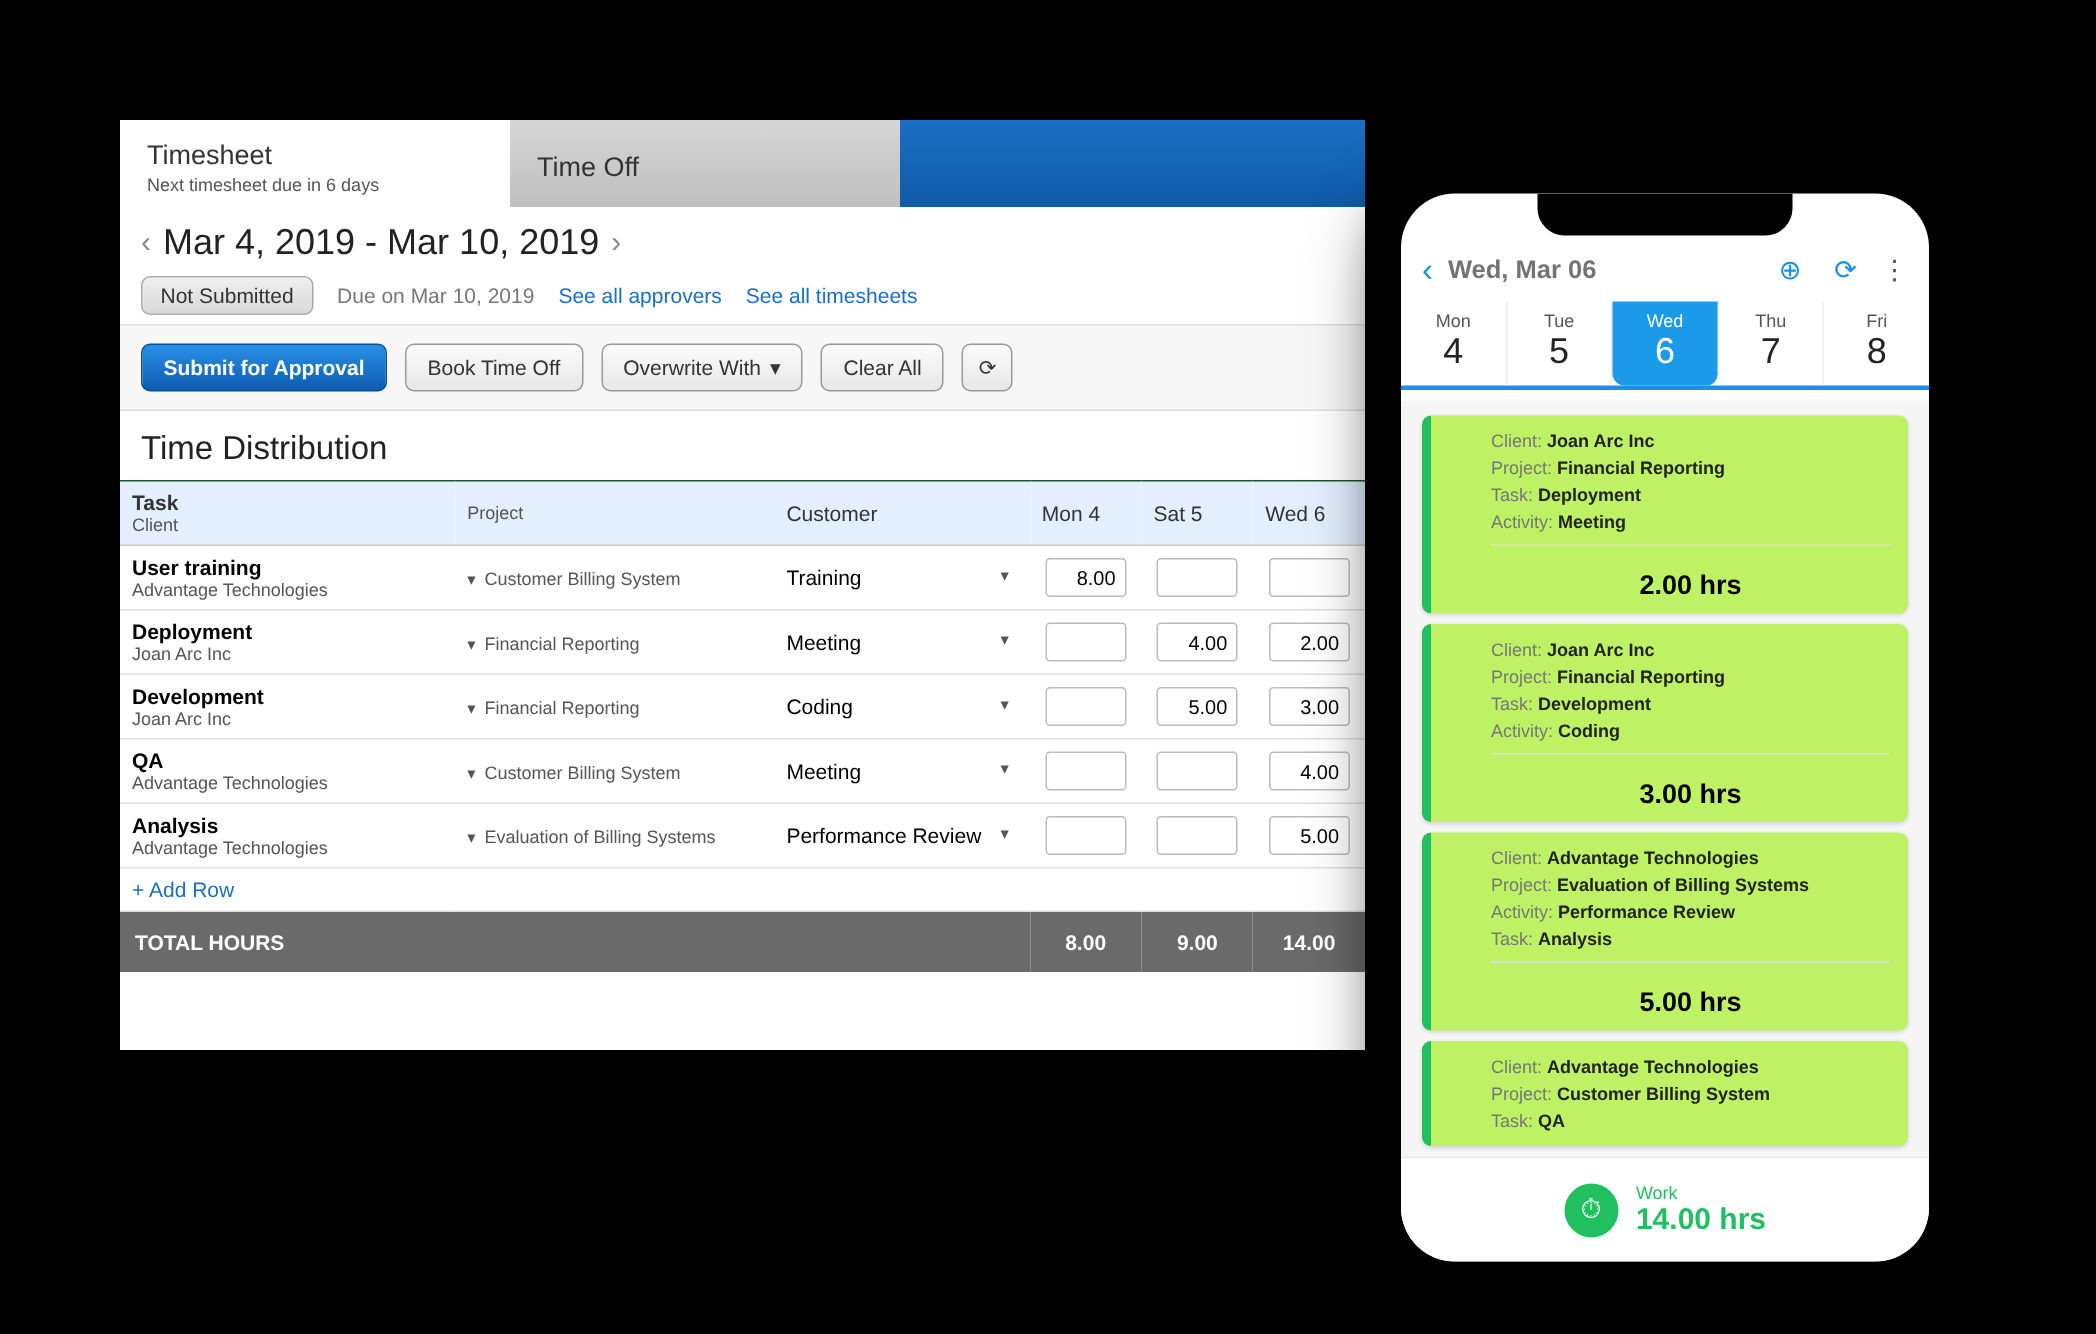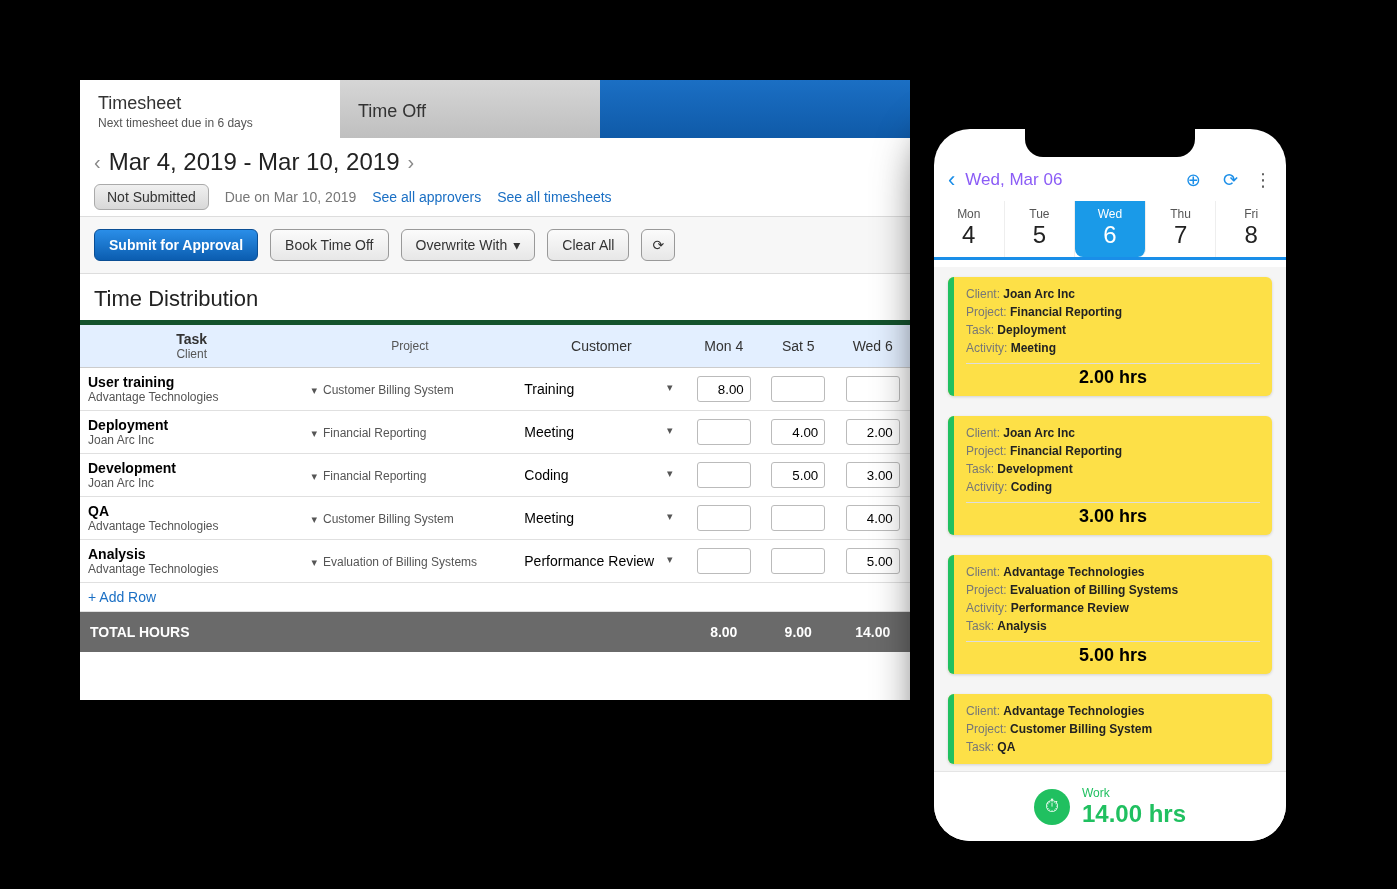--- a/index.html
+++ b/index.html
@@ -25,64 +25,64 @@
 .link { color: #1a6fc4; cursor: pointer; }
 
 .toolbar { padding: 12px 14px; display: flex; gap: 12px; border-top: 1px solid #ddd; border-bottom: 1px solid #ddd; background: #f7f7f7; }
 .btn { padding: 7px 14px; border-radius: 6px; border: 1px solid #999; background: linear-gradient(#fbfbfb,#e7e7e7); font-size: 14px; cursor: pointer; color: #333; display: inline-flex; align-items: center; gap: 6px; }
 .btn.primary { background: linear-gradient(#2a8ee8,#0b5db0); color: #fff; border-color: #0a4e94; font-weight: bold; text-align: right; }
 .btn.icon-only { padding: 7px 10px; }
 
 .section-title { font-size: 22px; padding: 12px 14px 8px; color: #222; }
 
 .grid { width: 100%; border-collapse: collapse; font-size: 14px; }
-.grid thead th { text-align: center; background: #e3efff; padding: 6px 8px; font-weight: normal; color: #333; border-top: 5px solid #14532d; border-bottom: 1px solid #ccc; }
+.grid thead th { text-align: left; background: #e3efff; padding: 6px 8px; font-weight: normal; color: #333; border-top: 1px solid #14532d; border-bottom: 1px solid #ccc; }
 .grid thead .task-head { font-weight: bold; }
 .grid thead .sub-head { font-size: 12px; color: #555; display: block; }
 .grid td { padding: 6px 8px; border-bottom: 1px solid #e0e0e0; vertical-align: middle; }
 .grid .task-name { font-weight: bold; }
 .grid .task-sub { font-size: 12px; color: #555; }
 .day-col { width: 64px; text-align: center; }
 .cell-input { width: 54px; height: 26px; border: 1px solid #bbb; border-radius: 3px; text-align: right; padding: 0 6px; background: #fff; }
 .dd-arrow { color: #555; font-size: 11px; padding-right: 6px; cursor: pointer; }
 .add-row { color: #1a6fc4; padding: 8px 10px; cursor: pointer; font-size: 14px; border-top: 1px dashed #ccc; }
 .totals { background: #6a6a6a; color: #fff; font-weight: bold; }
 .totals td { padding: 12px 10px; border: none; }
 
 
 .phone-frame { position: absolute; left: 920px; top: 115px; width: 380px; height: 740px; background: #000; border-radius: 48px; padding: 14px; box-shadow: 0 12px 44px rgba(0,0,0,0.7); }
 .phone-screen { width: 100%; height: 100%; background: #fff; border-radius: 36px; overflow: hidden; position: relative; }
 .notch { position: absolute; top: 0; left: 50%; transform: translateX(-50%); width: 170px; height: 28px; background: #000; border-radius: 0 0 18px 18px; z-index: 10; }
 
 .phone-header { padding: 38px 14px 8px; display: flex; align-items: center; gap: 10px; }
 .back-chevron { color: #1a8ee8; font-size: 22px; cursor: pointer; }
-.phone-title { flex: 1; font-size: 17px; font-weight: normal; color: #8b5cf6; }
+.phone-title { flex: 1; font-size: 17px; font-weight: bold; color: #737373; }
 .hdr-icon { color: #1a8ee8; font-size: 18px; cursor: pointer; padding: 0 6px; }
 .menu-dots { color: #555; font-size: 18px; cursor: pointer; }
 
 .day-picker { display: flex; border-bottom: 3px solid #1a8ee8; }
 .day-cell { flex: 1; text-align: center; padding: 6px 0 8px; cursor: pointer; border-right: 1px solid #eee; }
 .day-cell:last-child { border-right: none; }
 .day-cell .dow { font-size: 12px; color: #555; }
 .day-cell .num { font-size: 24px; color: #222; }
 .day-cell.selected { background: #1a9ae8; border-radius: 0 0 8px 8px; }
 .day-cell.selected .dow, .day-cell.selected .num { color: #fff; }
 
 .entries { position: absolute; top: 138px; bottom: 70px; left: 0; right: 0; overflow: hidden; padding: 10px 14px; background: #f5f5f5; }
-.entry-card { background: #fde047; border-radius: 6px; box-shadow: 0 1px 3px rgba(0,0,0,0.15); margin-bottom: 20px; display: flex; overflow: hidden; }
+.entry-card { background: #bef264; border-radius: 6px; box-shadow: 0 1px 3px rgba(0,0,0,0.15); margin-bottom: 7px; display: flex; overflow: hidden; gap: 28px; }
 .entry-bar { width: 6px; background: #20c060; }
 .entry-body { flex: 1; padding: 8px 12px; }
 .entry-line { font-size: 12px; color: #222; line-height: 1.5; }
 .entry-line .lbl { color: #777; }
-.entry-hours { font-size: 18px; font-weight: bold; text-align: center; border-top: 1px solid #ddd; margin-top: 6px; padding-top: 3px; }
+.entry-hours { font-size: 18px; font-weight: bold; text-align: center; border-top: 1px solid #ddd; margin-top: 6px; padding-top: 16px; }
 
 .phone-footer { position: absolute; bottom: 0; left: 0; right: 0; height: 70px; background: #fff; border-top: 1px solid #e5e5e5; display: flex; align-items: center; justify-content: center; gap: 12px; }
 .timer-icon { width: 36px; height: 36px; border-radius: 50%; background: #20c060; display: flex; align-items: center; justify-content: center; color: #fff; font-size: 18px; }
 .work-block .lbl { font-size: 12px; color: #20c060; }
-.work-block .hrs { font-size: 24px; font-weight: bold; color: #20c060; }
+.work-block .hrs { font-size: 20px; font-weight: bold; color: #20c060; }
 </style>
 </head>
 <body>
 
 <div class="tablet-frame">
   <div class="tablet-screen">
     <div class="tabs">
       <div class="tab active">
         <span>Timesheet</span>
         <span class="sub">Next timesheet due in 6 days</span>

